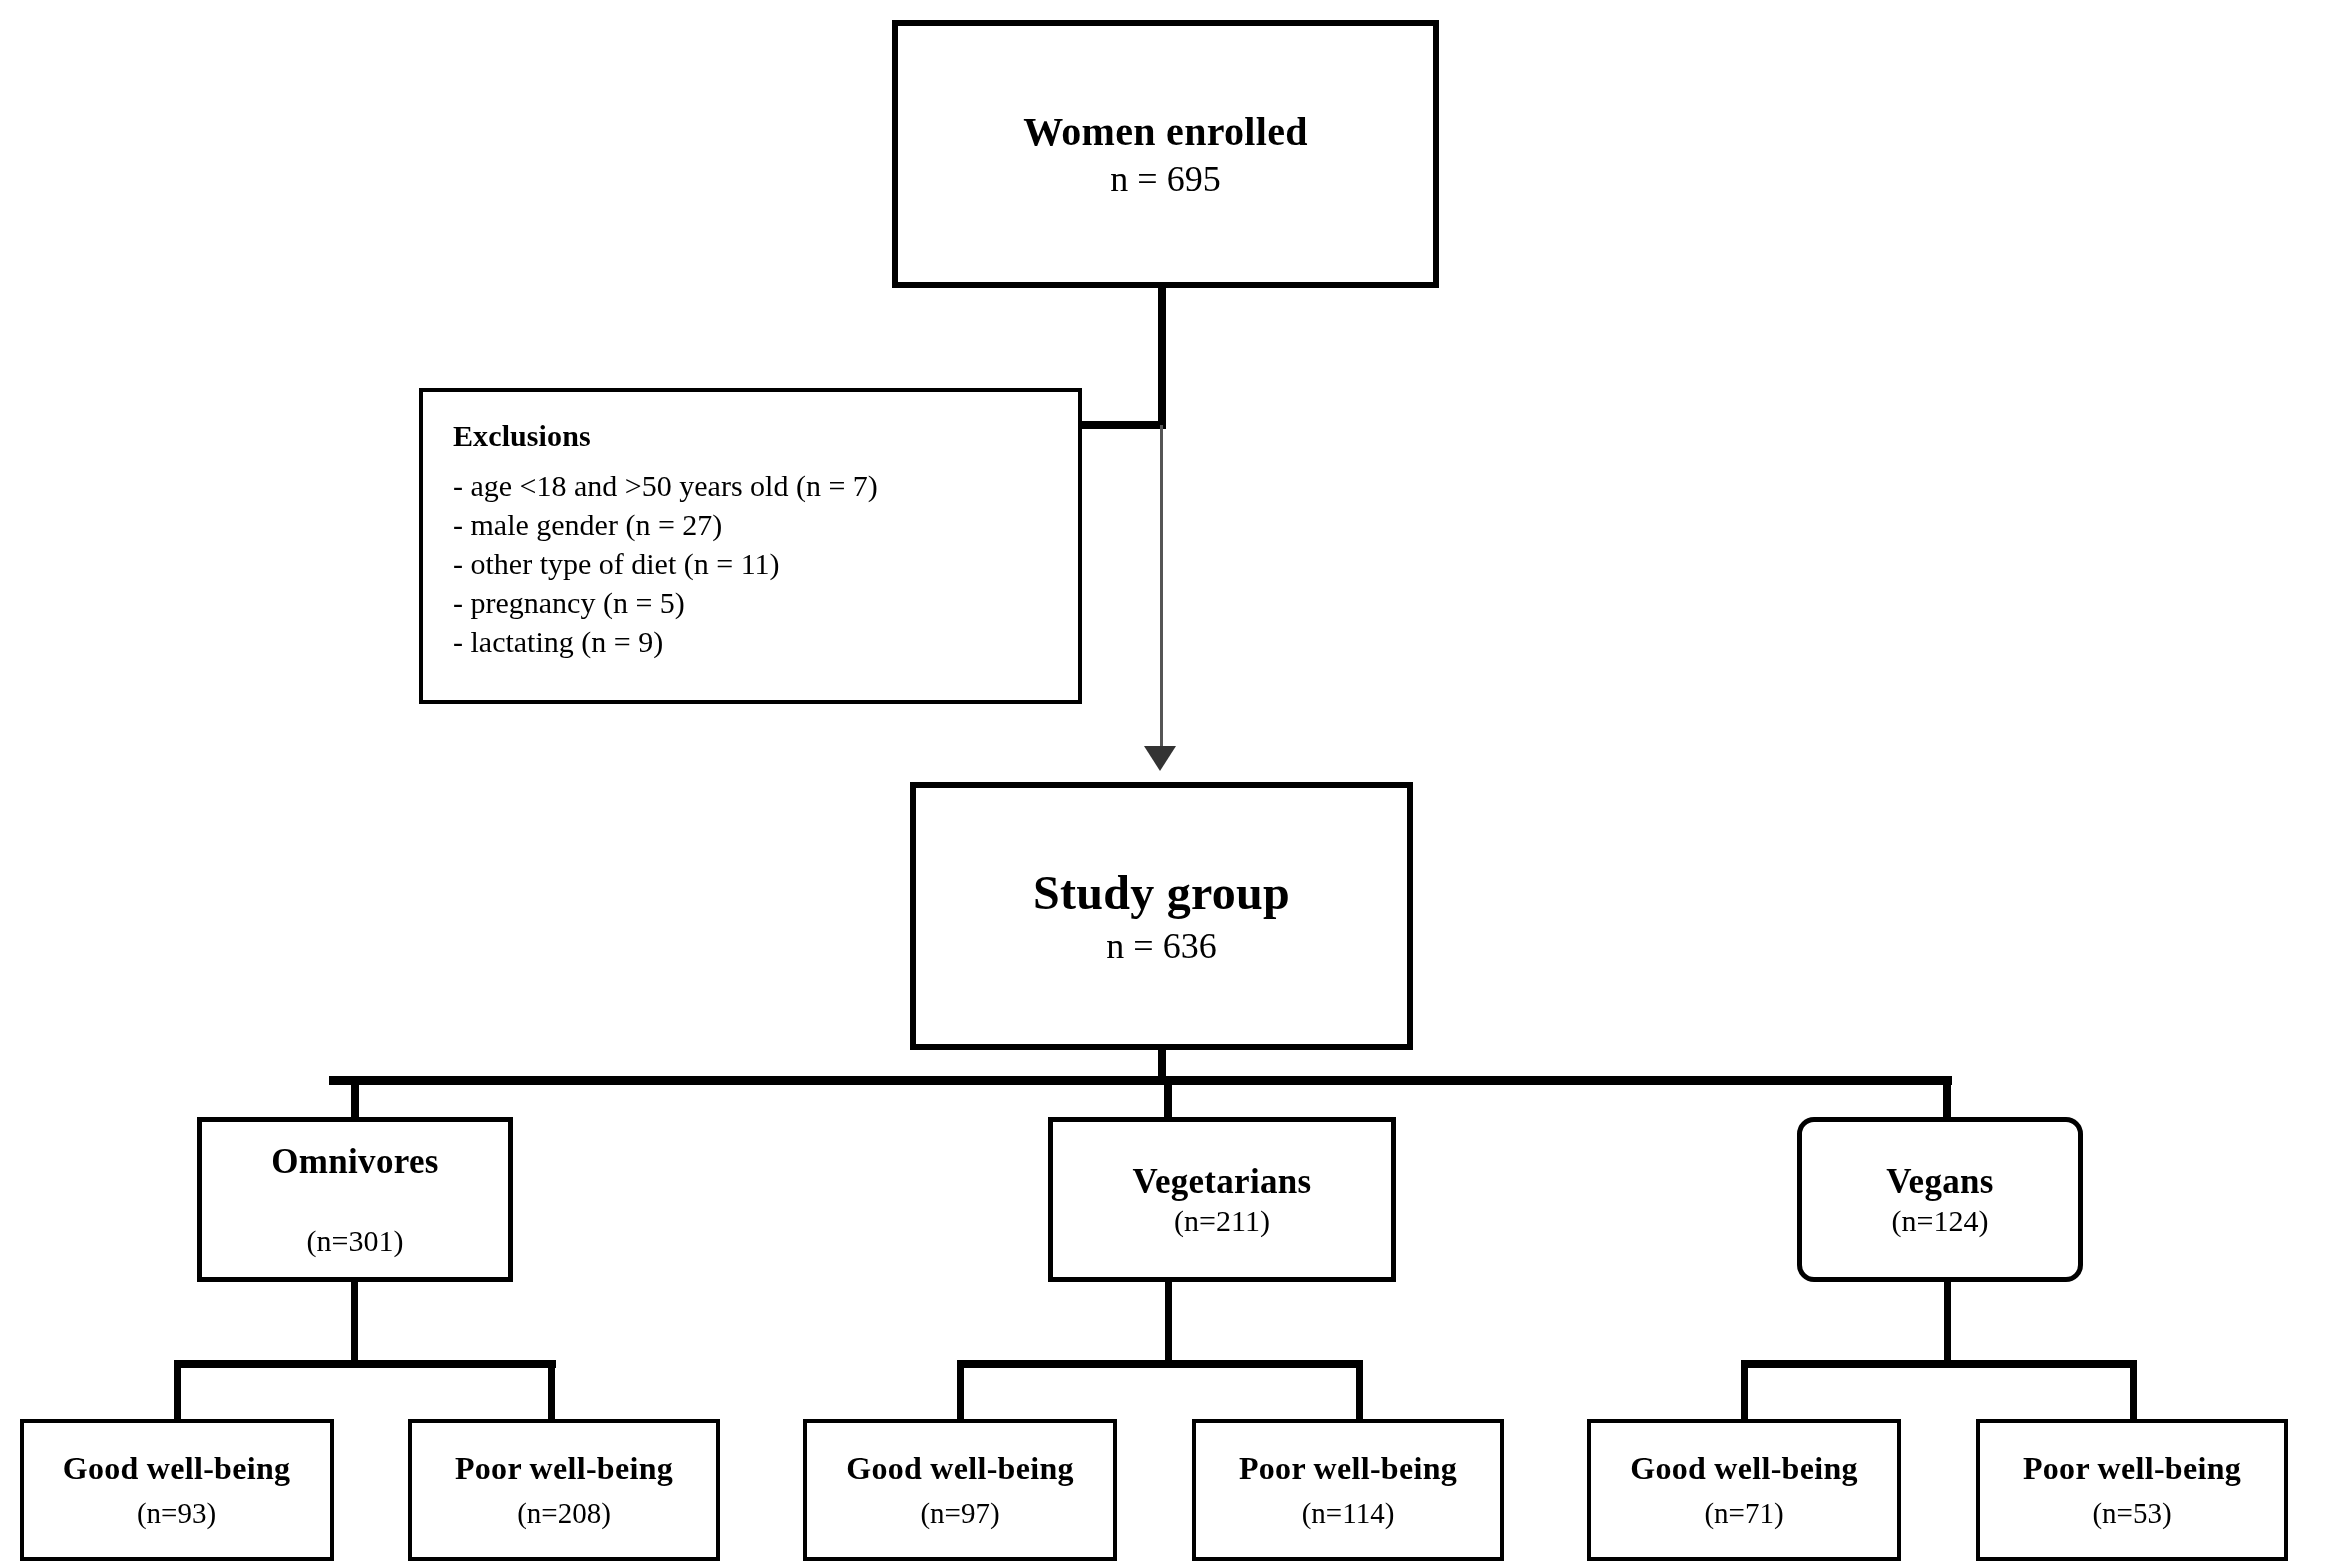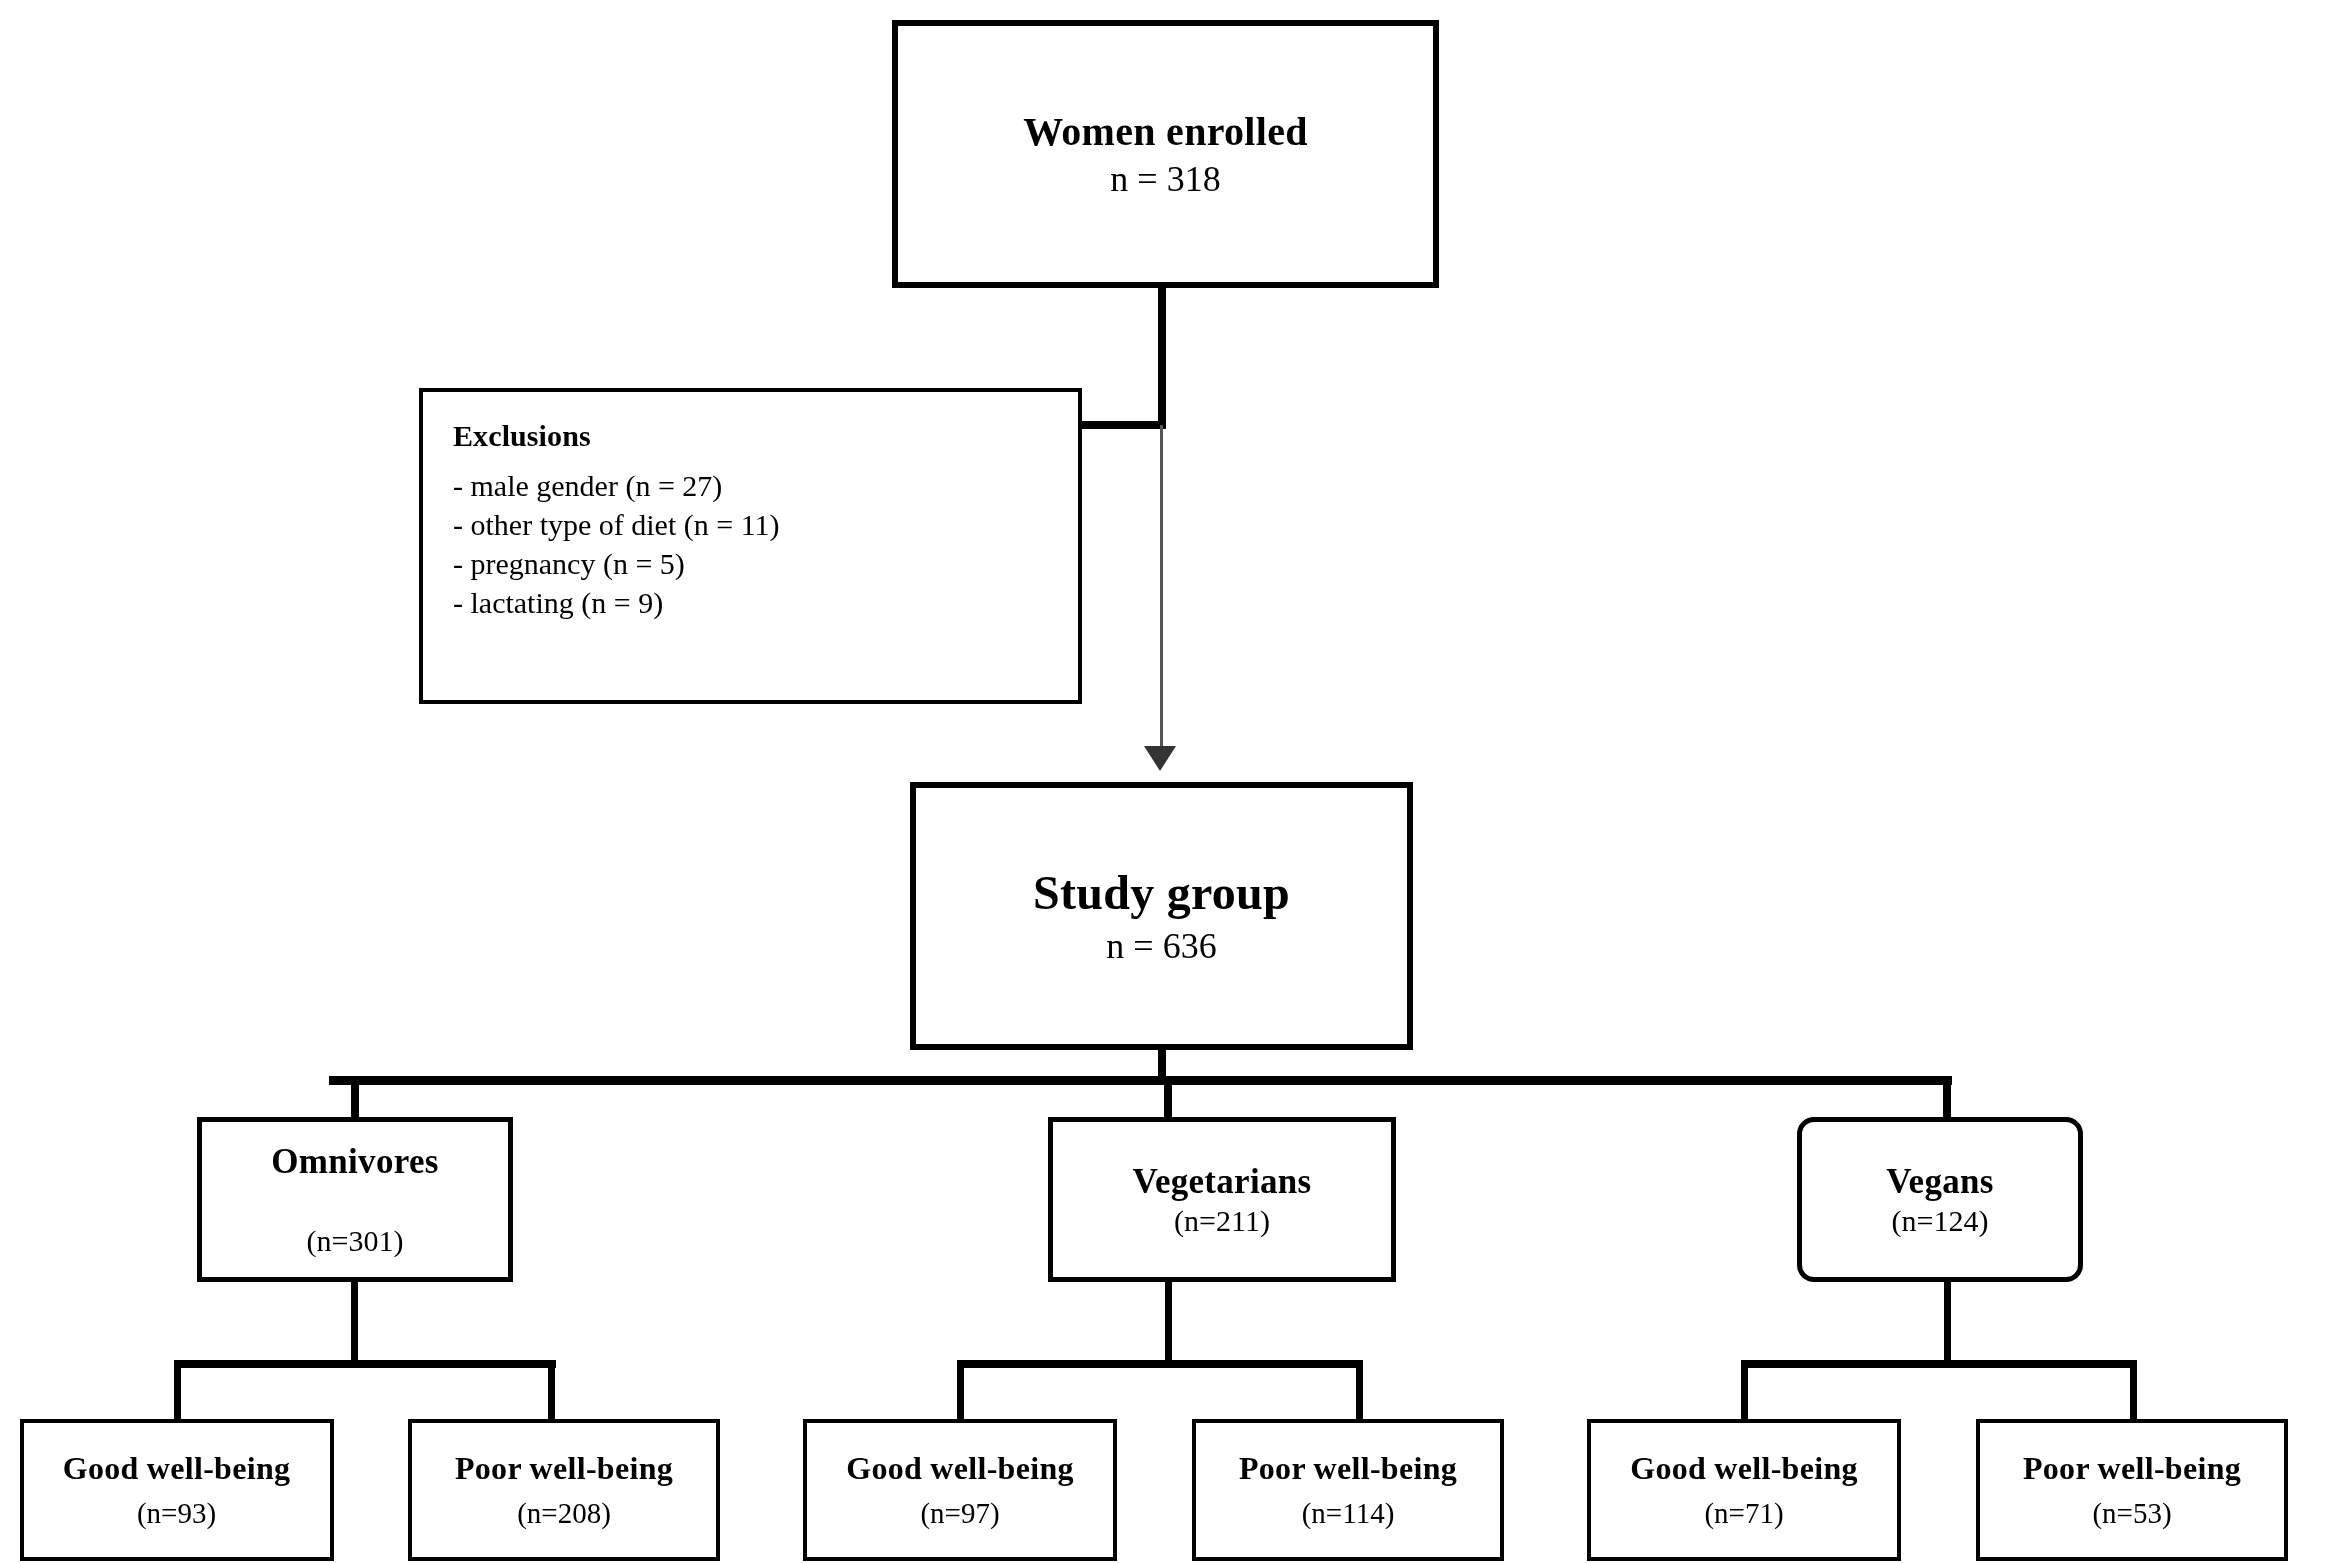--- a/index.html
+++ b/index.html
@@ -147,30 +147,31 @@
   #ln-g-l    { left: 1741px; }
   #ln-g-r    { left: 2130px; }
 </style>
 </head>
 <body>
 
 <div id="flow">
 
   <div class="node" id="box-enrolled">
     <div class="ttl">Women enrolled</div>
-    <div class="sub">n = 318</div>
+    <div class="sub">n = 695</div>
   </div>
 
   <div class="ln" id="ln-enr-down"></div>
   <div class="ln" id="ln-excl-tee"></div>
   <div class="ln" id="ln-arrow-stem"></div>
   <div id="ln-arrow-head"></div>
 
   <div class="node" id="box-exclusions">
     <div class="ex-head">Exclusions</div>
+    <div class="ex-item">- age &lt;18 and &gt;50 years old (n = 7)</div>
     <div class="ex-item">- male gender (n = 27)</div>
     <div class="ex-item">- other type of diet (n = 11)</div>
     <div class="ex-item">- pregnancy (n = 5)</div>
     <div class="ex-item">- lactating (n = 9)</div>
   </div>
 
   <div class="node" id="box-study">
     <div class="ttl">Study group</div>
     <div class="sub">n = 636</div>
   </div>

